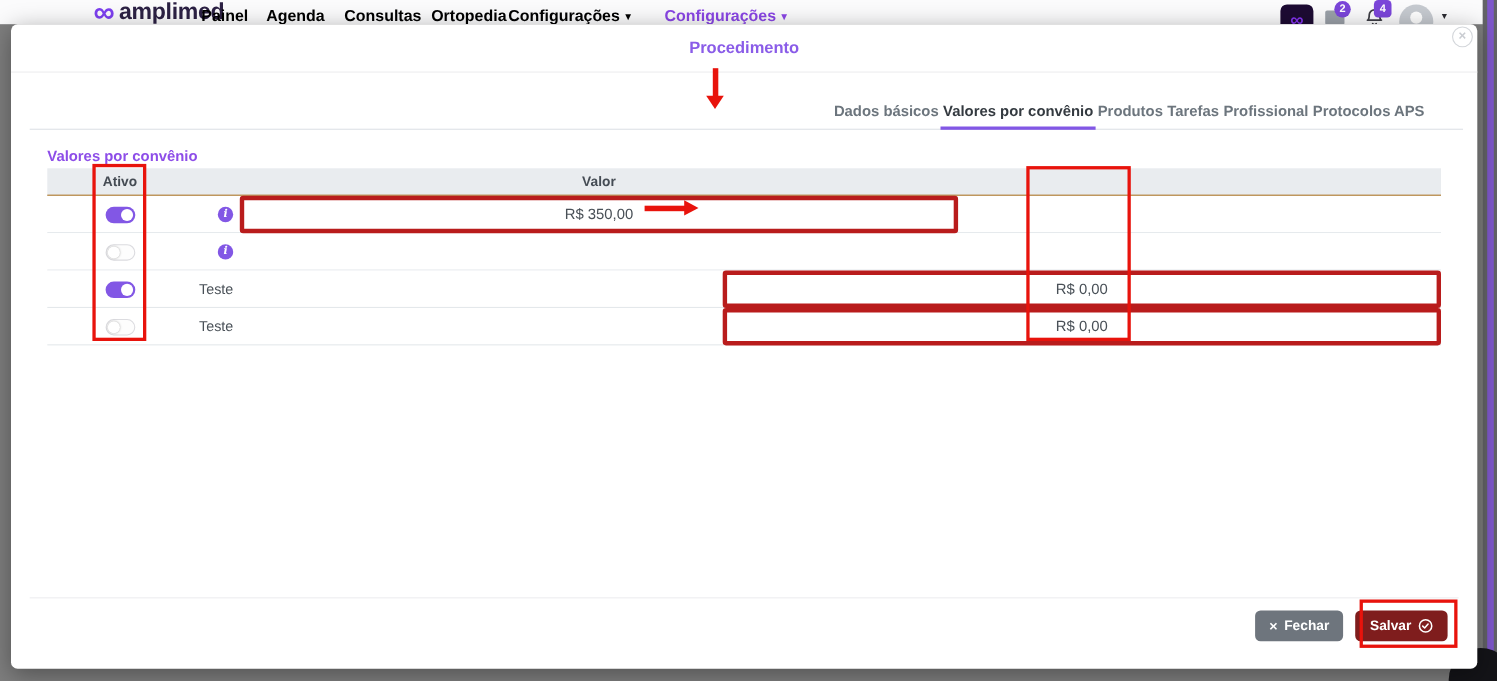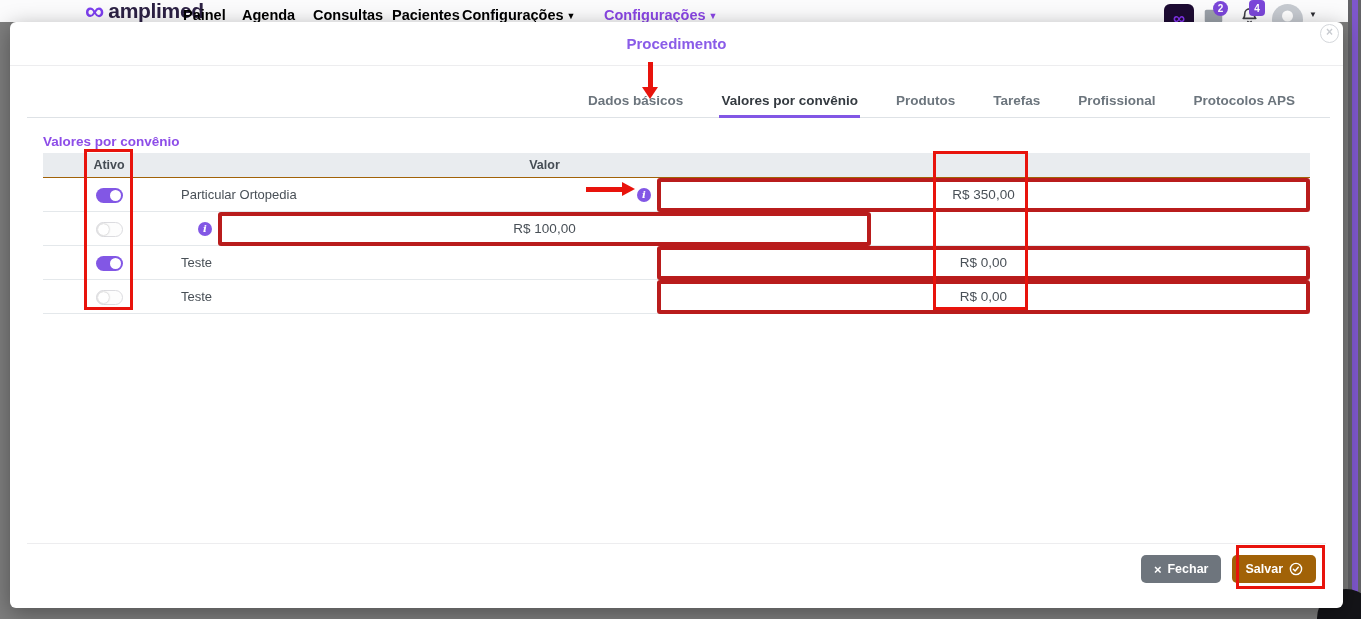--- a/index.html
+++ b/index.html
@@ -31,21 +31,21 @@
   .chat-fab{position:absolute;left:1317px;top:589px;width:58px;height:58px;border-radius:50%;background:#141418;z-index:4;}
   
   .modal{position:absolute;left:10px;top:22px;width:1333px;height:586px;background:#fff;border-radius:6px;
     box-shadow:0 5px 22px rgba(0,0,0,.35);z-index:10;}
   .m-close{position:absolute;top:2px;right:4px;width:17px;height:17px;border:1px solid #d4d7db;border-radius:50%;
     color:#c9ccd1;font-size:12px;line-height:15px;text-align:center;font-weight:bold;}
   .m-title{position:absolute;top:13px;left:0;width:100%;text-align:center;color:#8a5ce8;font-weight:bold;font-size:15px;}
   .m-divider{position:absolute;top:43px;left:0;width:100%;border-bottom:1px solid #ededef;}
   .tabline{position:absolute;top:95px;left:17px;right:13px;border-bottom:1px solid #dee2e6;}
   .tabs{position:absolute;top:66px;left:17px;right:46px;height:30px;display:flex;justify-content:flex-end;
-    align-items:flex-end;gap:34px;}
+    align-items:flex-end;}
   .tab{font-size:13.5px;font-weight:bold;color:#6c757d;padding:0 2px 10px 2px;white-space:nowrap;}
   .tab.active{color:#343a40;border-bottom:3px solid #8257e5;padding-bottom:7px;}
   .section-title{position:absolute;left:33px;top:112px;font-size:13.5px;font-weight:bold;color:#8d4de8;}
   
   .tbl{position:absolute;left:33px;top:131px;width:1267px;font-size:13px;color:#495057;}
   .tbl-head{display:flex;align-items:center;height:24px;background:#e9ecef;border-bottom:1px solid #a16207;
     font-size:12.5px;font-weight:bold;color:#454c54;}
   .tbl-row{display:flex;align-items:center;height:33px;background:#fff;border-bottom:1px solid #e4e8eb;}
   .c1{width:41px;}
   .c2{width:50px;text-align:center;}
@@ -64,21 +64,21 @@
     font-family:"DejaVu Serif",serif;font-style:italic;font-weight:bold;font-size:10px;
     display:flex;align-items:center;justify-content:center;}
   .val-input{width:646px;height:24px;border:4px solid #b91c1c;border-radius:3px;text-align:center;
     font-family:"Liberation Sans",sans-serif;font-size:13.5px;color:#495057;outline:none;}
   
   .m-footer{position:absolute;top:521px;left:17px;right:17px;border-top:1px solid #ededef;
     display:flex;justify-content:flex-end;gap:11px;padding-top:11px;padding-right:10px;}
   .btn{height:28px;border:none;border-radius:5px;color:#fff;font-weight:bold;font-size:12.5px;
     display:flex;align-items:center;gap:6px;padding:0 13px;font-family:"Liberation Sans",sans-serif;}
   .btn-gray{background:#6e757d;}
-  .btn-purple{background:#a16207;}
+  .btn-purple{background:#7f1d1d;}
   .btn .x{font-size:13px;}
   
   .ann{position:absolute;z-index:60;}
   .ann-rect{border:3px solid #e8130c;box-sizing:border-box;}
   #ann-ativo{left:84px;top:149px;width:49px;height:161px;}
   #ann-valor{left:933px;top:151px;width:95px;height:159px;}
   #ann-salvar{left:1236px;top:545px;width:89px;height:44px;}
   #arrow-tab-shaft{left:648px;top:62px;width:5px;height:26px;background:#e8130c;}
   #arrow-tab-head{left:642px;top:87px;width:0;height:0;border-left:8px solid transparent;
     border-right:8px solid transparent;border-top:12px solid #e8130c;}
@@ -92,21 +92,21 @@
 <div class="backdrop"></div>
 
 <div class="topbar">
   <div class="brand">
     <span class="brand-symbol">∞</span>
     <span class="brand-name">amplimed</span>
   </div>
   <span class="nav-item" style="left:183px">Painel</span>
   <span class="nav-item" style="left:242px">Agenda</span>
   <span class="nav-item" style="left:313px">Consultas</span>
-  <span class="nav-item" style="left:392px">Pacientes</span>
+  <span class="nav-item" style="left:392px">Ortopedia</span>
   <span class="nav-item" style="left:462px">
     <span>Configurações</span><span class="caret">▼</span>
   </span>
   <span class="nav-item accent" style="left:604px">
     <span>Configurações</span><span class="caret">▼</span>
   </span>
   <div class="app-square">
     <span>∞</span>
   </div>
   <span class="tb-icon" style="left:1203px;top:7px">
@@ -160,38 +160,34 @@
       <div class="c2">Ativo</div>
       <div class="c3"></div>
       <div class="c5"></div>
       <div class="c6 hd">Valor</div>
     </div>
 
     <div class="tbl-row">
       <div class="c1"></div>
       <div class="c2"><span class="toggle on"></span></div>
       <div class="c3"></div>
-      <div class="c4">Particular Ortopedia</div>
       <div class="c5">
           <span class="info-icon">i</span>
         </div>
       <div class="c6">
           <input class="val-input" type="text" value="R$ 350,00" style="">
         </div>
     </div>
 
     <div class="tbl-row">
       <div class="c1"></div>
       <div class="c2"><span class="toggle off"></span></div>
       <div class="c3"></div>
       <div class="c5">
           <span class="info-icon">i</span>
-        </div>
-      <div class="c6">
-          <input class="val-input" type="text" value="R$ 100,00" style="">
         </div>
     </div>
 
     <div class="tbl-row">
       <div class="c1"></div>
       <div class="c2"><span class="toggle on"></span></div>
       <div class="c3"></div>
       <div class="c4">Teste</div>
       <div class="c5">
           <span class="info-icon" style="visibility: hidden;">i</span>

